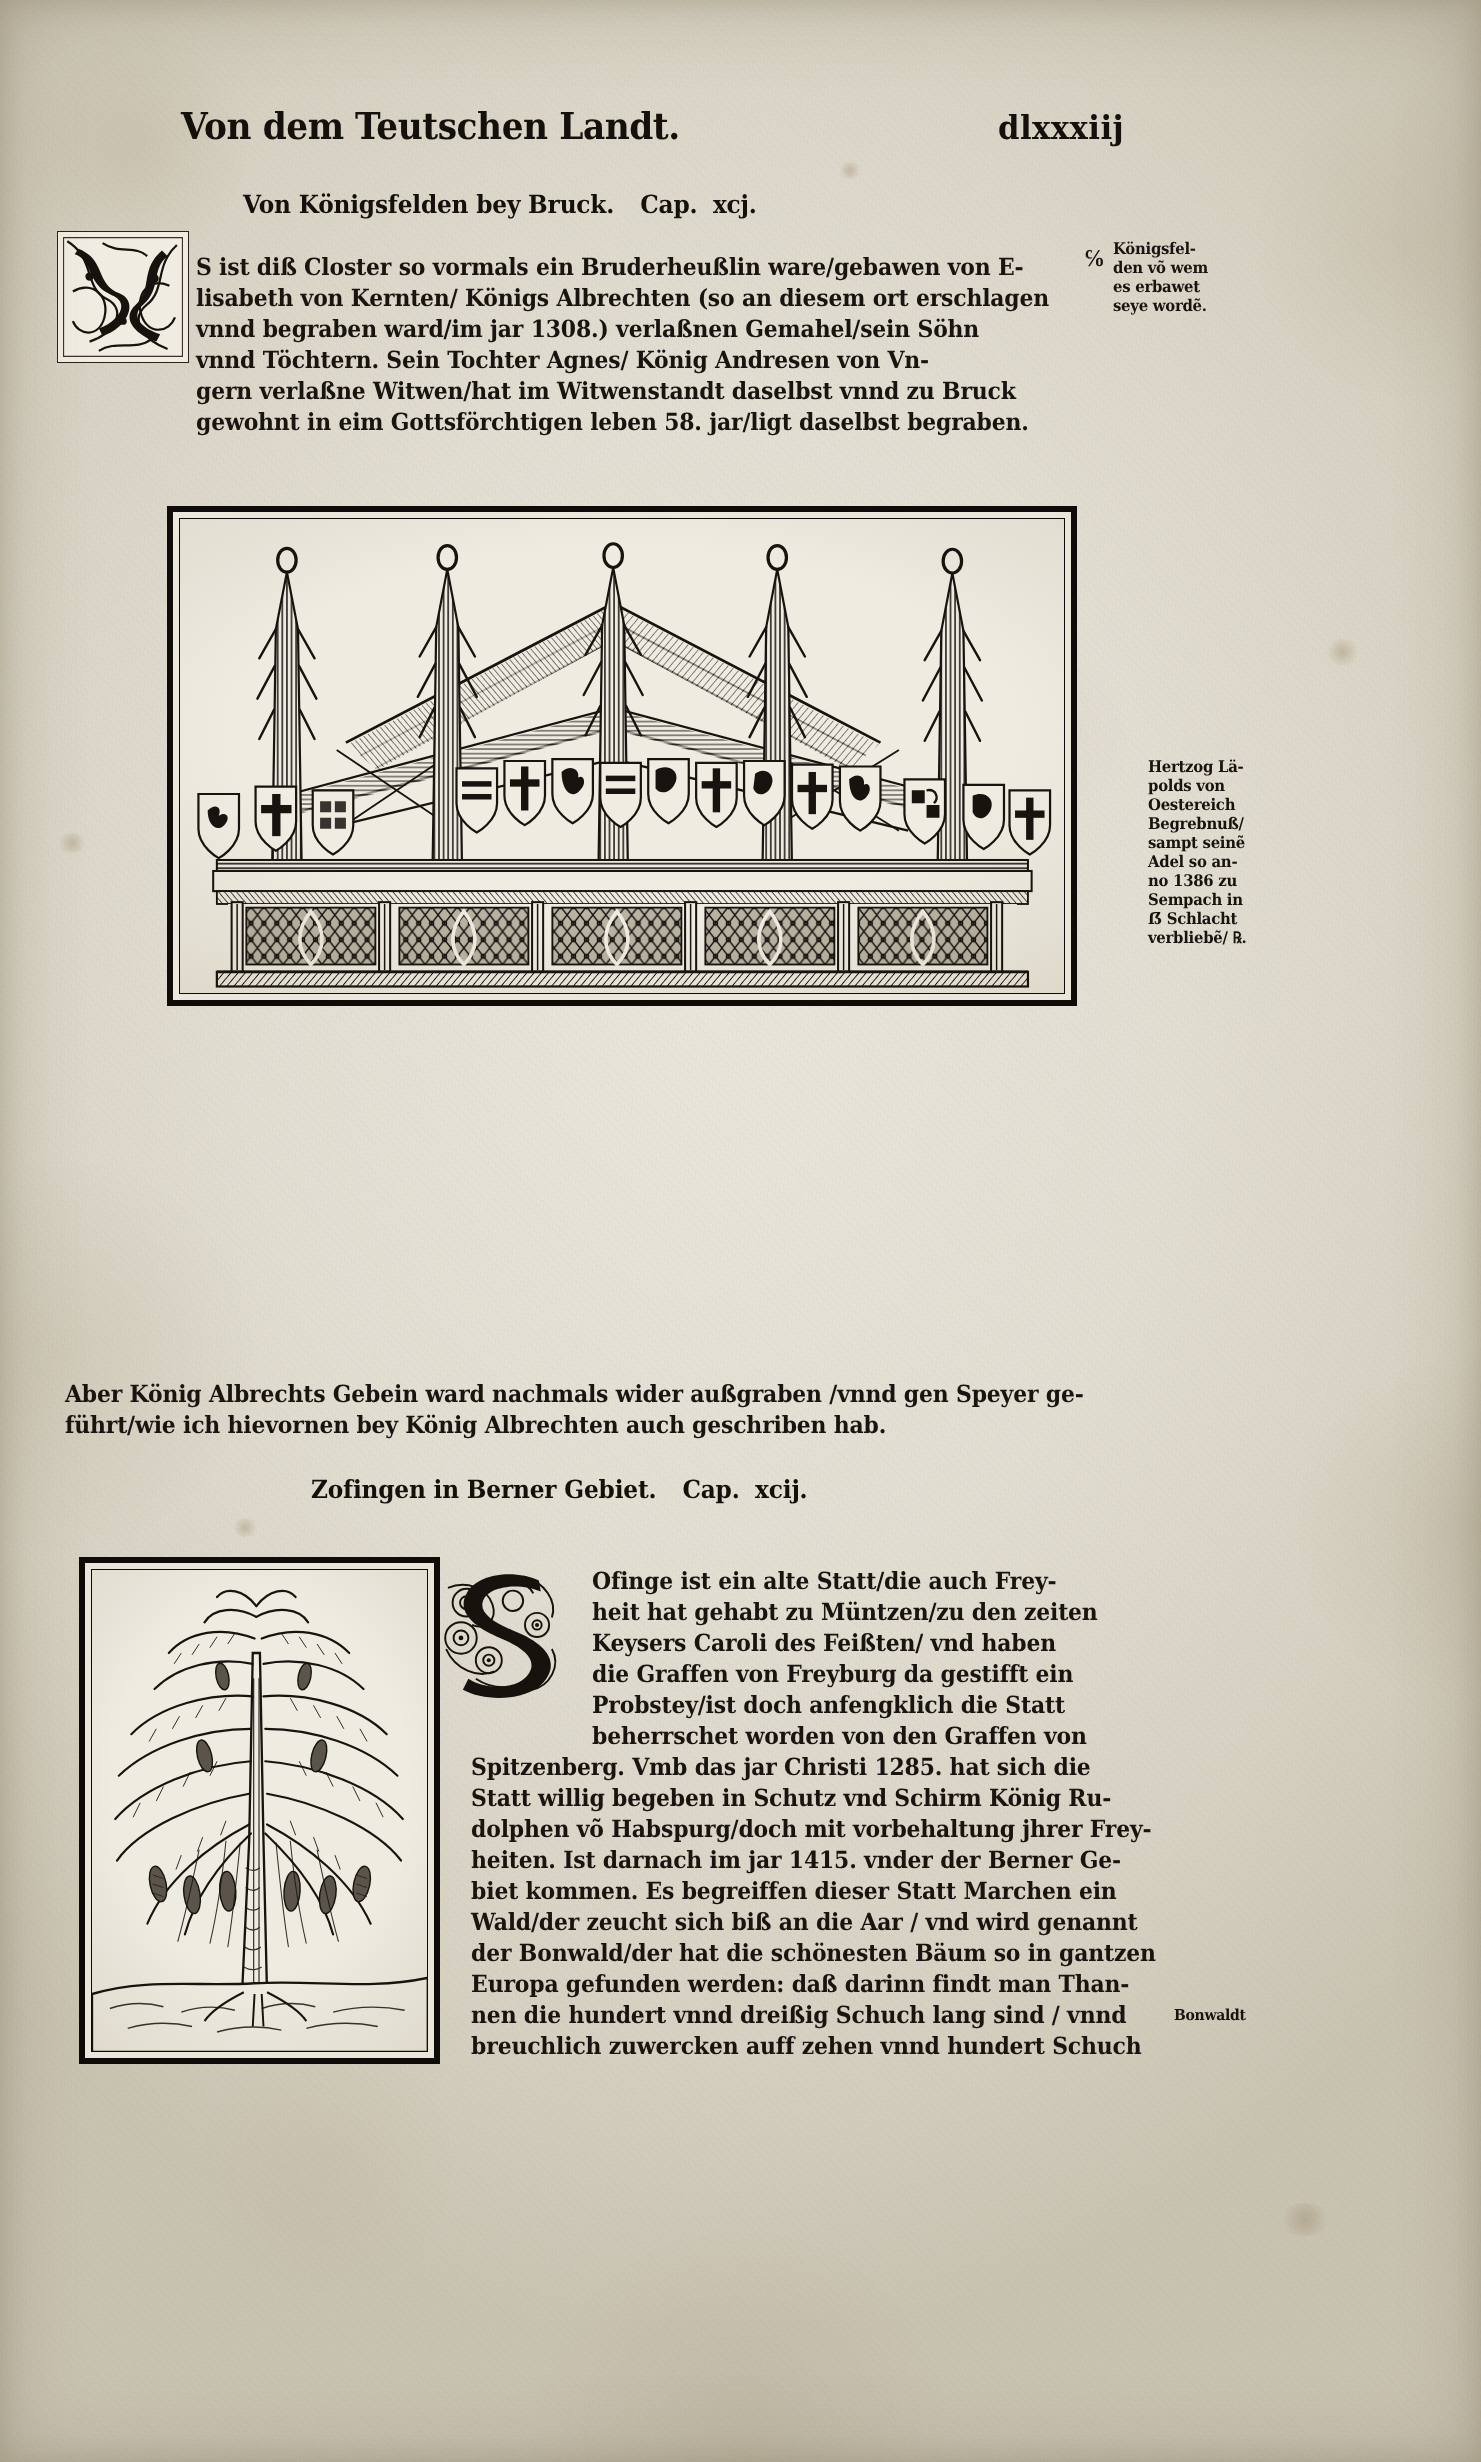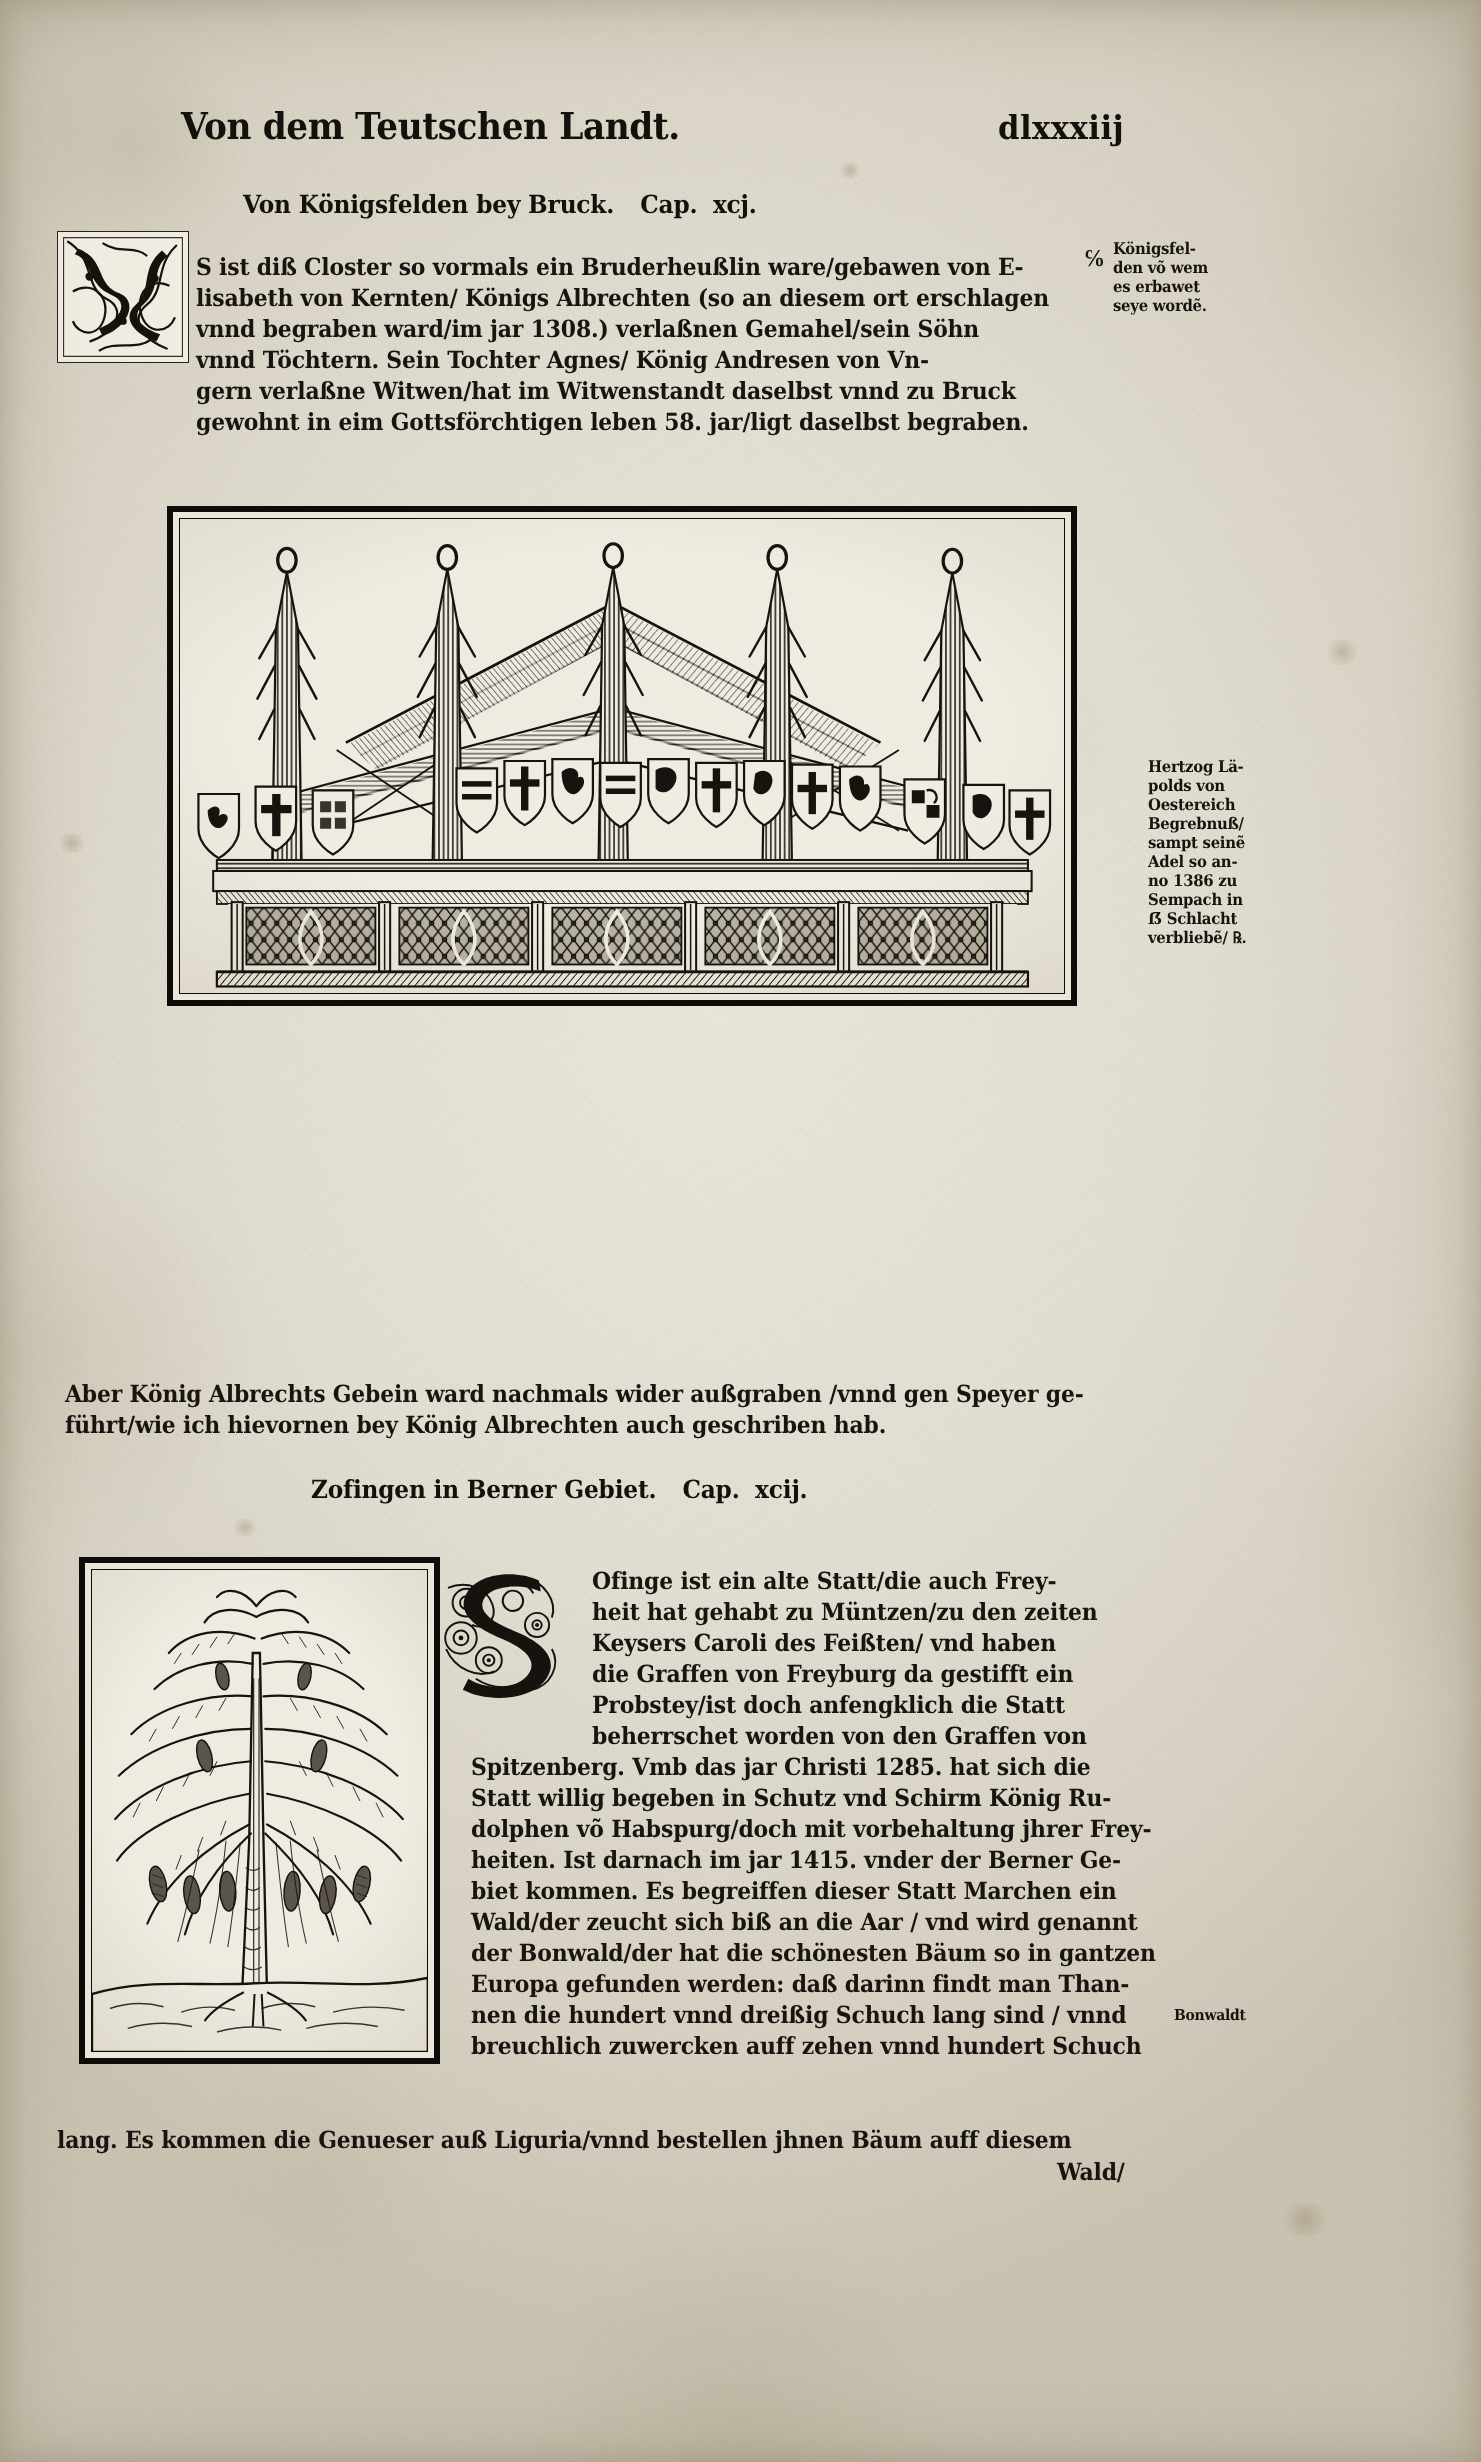--- a/index.html
+++ b/index.html
@@ -655,20 +655,16 @@
     <span class="body-line" style="margin-left:-130px;">biet kommen.  Es begreiffen dieser Statt Marchen ein</span>
     <span class="body-line" style="margin-left:-130px;">Wald/der zeucht sich biß an die Aar / vnd wird genannt</span>
     <span class="body-line" style="margin-left:-130px;">der Bonwald/der hat die schönesten Bäum so in gantzen</span>
     <span class="body-line" style="margin-left:-130px;">Europa gefunden werden: daß darinn findt man Than‐</span>
     <span class="body-line" style="margin-left:-130px;">nen die hundert vnnd dreißig Schuch lang sind / vnnd</span>
     <span class="body-line" style="margin-left:-130px;">breuchlich zuwercken auff zehen vnnd hundert Schuch</span>
   </div>
 
   <div id="margin-note-3" class="blk margin-note">Bonwaldt</div>
 
-  <div id="tail-lines">
-    <span class="blk tail-line">lang.   Es kommen die Genueser auß Liguria/vnnd bestellen jhnen Bäum auff diesem</span>
-    <span class="blk tail-line tail-right">Wald/</span>
-  </div>
 
   <div class="edge-shadow"></div>
 </div>
 
 
 </body></html>

